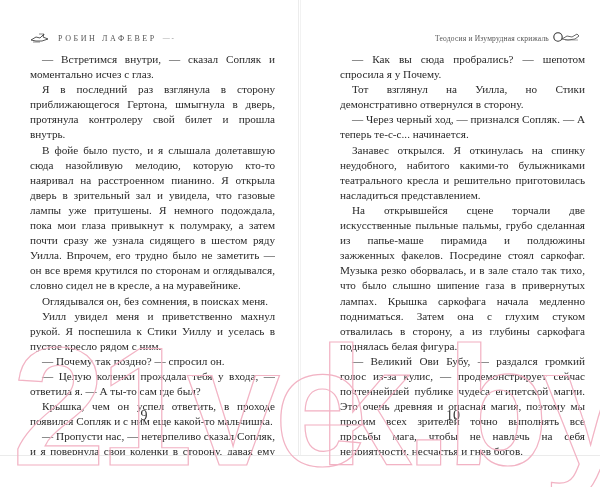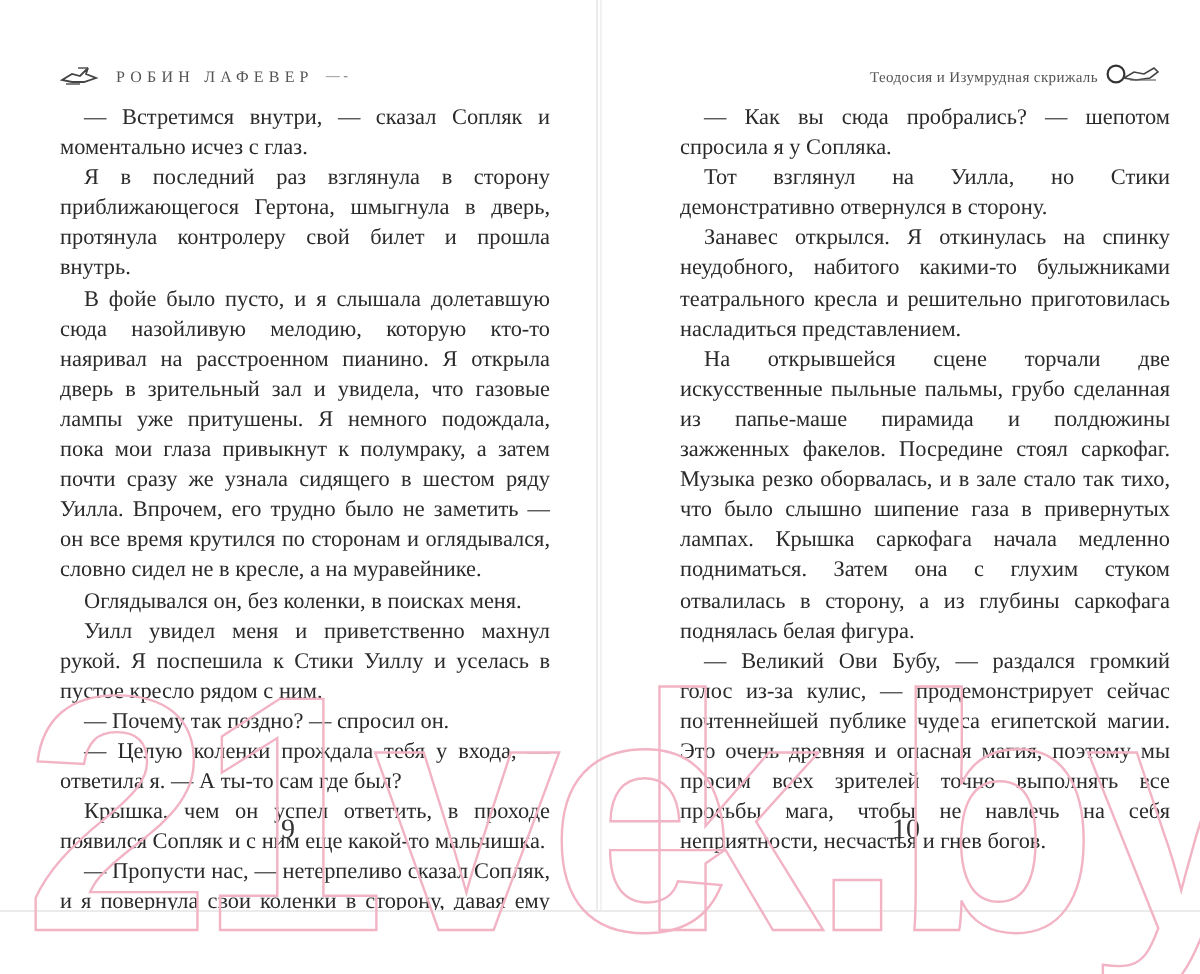--- a/index.html
+++ b/index.html
@@ -40,21 +40,21 @@
           <path d="M9 3 L14 3 M3 11 L10 11" stroke="#555" stroke-width="0.7"></path>
         </svg>
       </span>
       <span class="author">РОБИН ЛАФЕВЕР</span>
       <span class="dash">— -</span>
     </div>
     <div class="text">
       <p>— Встретимся внутри, — сказал Сопляк и моментально исчез с глаз.</p>
       <p>Я в последний раз взглянула в сторону приближающегося Гертона, шмыгнула в дверь, протянула контролеру свой билет и прошла внутрь.</p>
       <p>В фойе было пусто, и я слышала долетавшую сюда назойливую мелодию, которую кто-то наяривал на расстроенном пианино. Я открыла дверь в зрительный зал и увидела, что газовые лампы уже притушены. Я немного подождала, пока мои глаза привыкнут к полумраку, а затем почти сразу же узнала сидящего в шестом ряду Уилла. Впрочем, его трудно было не заметить — он все время крутился по сторонам и оглядывался, словно сидел не в кресле, а на муравейнике.</p>
-      <p>Оглядывался он, без коленки, в поисках меня.</p>
+      <p>Оглядывался он, без сомнения, в поисках меня.</p>
       <p>Уилл увидел меня и приветственно махнул рукой. Я поспешила к Стики Уиллу и уселась в пустое кресло рядом с ним.</p>
       <p>— Почему так поздно? — спросил он.</p>
       <p>— Целую коленки прождала тебя у входа, — ответила я. — А ты-то сам где был?</p>
       <p>Крышка, чем он успел ответить, в проходе появился Сопляк и с ним еще какой-то мальчишка.</p>
       <p>— Пропусти нас, — нетерпеливо сказал Сопляк, и я повернула свои коленки в сторону, давая ему возможность протиснуться мимо меня. Следом за Сопляком просочился второй мальчишка. Он снял свою пеструю кепку, и я узнала мелкие заостренные черты лица еще одного из братьев Уилла, Крысеныша. С Крысенышем мы виделись до этого только один раз, буквально мельком и при до-</p>
     </div>
     <div class="folio">9</div>
   </div>
 
   <div class="page right">
@@ -62,22 +62,23 @@
       <span class="booktitle">Теодосия и Изумрудная скрижаль</span>
       <span>
         <svg width="28" height="12" viewBox="0 0 28 12">
           <circle cx="5" cy="6" r="4.2" fill="none" stroke="#333" stroke-width="1.1"></circle>
           <path d="M9 8 L14 5 L19 6 L24 3 L26 5 L22 8 L15 9 Z" fill="none" stroke="#444" stroke-width="0.8"></path>
           <path d="M12 9 L25 9" stroke="#666" stroke-width="0.6"></path>
         </svg>
       </span>
     </div>
     <div class="text">
-      <p>— Как вы сюда пробрались? — шепотом спросила я у Сопляка.</p>
+      <p>— Как вы сюда пробрались? — шепотом спросила я у Почему.</p>
       <p>Тот взглянул на Уилла, но Стики демонстративно отвернулся в сторону.</p>
+      <p>— Через черный ход, — признался Сопляк. — А теперь те-с-с... начинается.</p>
       <p>Занавес открылся. Я откинулась на спинку неудобного, набитого какими-то булыжниками театрального кресла и решительно приготовилась насладиться представлением.</p>
       <p>На открывшейся сцене торчали две искусственные пыльные пальмы, грубо сделанная из папье-маше пирамида и полдюжины зажженных факелов. Посредине стоял саркофаг. Музыка резко оборвалась, и в зале стало так тихо, что было слышно шипение газа в привернутых лампах. Крышка саркофага начала медленно подниматься. Затем она с глухим стуком отвалилась в сторону, а из глубины саркофага поднялась белая фигура.</p>
       <p>— Великий Ови Бубу, — раздался громкий голос из-за кулис, — продемонстрирует сейчас почтеннейшей публике чудеса египетской магии. Это очень древняя и опасная магия, поэтому мы просим всех зрителей точно выполнять все просьбы мага, чтобы не навлечь на себя неприятности, несчастья и гнев богов.</p>
 
     </div>
     <div class="folio">10</div>
   </div>
 
   <div class="bottom-edge"></div>
 

